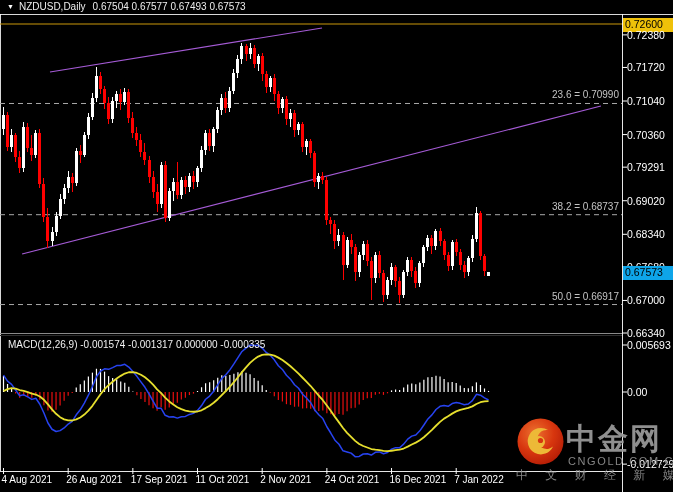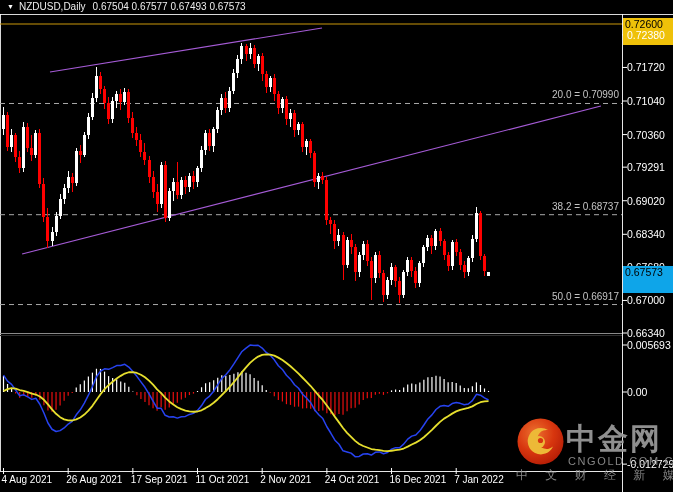--- a/index.html
+++ b/index.html
@@ -7,21 +7,21 @@
           font-family:"Liberation Sans","DejaVu Sans",sans-serif;}
   #chart-svg{position:absolute;left:0;top:0;}
   .titlebar{position:absolute;left:0;top:0;width:673px;height:14px;color:#EDEDED;
             font-size:10px;line-height:13px;white-space:nowrap;}
   .titlebar .tri{display:inline-block;font-size:7px;margin:0 5px 0 7px;color:#FFF;vertical-align:1px;}
   .titlebar .sym{margin-right:7px;}
   .macdlbl{position:absolute;left:8px;top:339px;color:#F0F0F0;font-size:10px;white-space:nowrap;}
   .lbl{position:absolute;font-size:10.5px;color:#FFFFFF;line-height:12px;white-space:nowrap;}
   .fiblbl{position:absolute;right:54px;text-align:right;font-size:10px;color:#C4C4C4;white-space:nowrap;}
   .datelbl{position:absolute;top:474px;font-size:10px;color:#FFFFFF;white-space:nowrap;}
-  .pricebox{position:absolute;left:623px;width:49px;height:27px;font-size:10.5px;line-height:13px;
+  .pricebox{position:absolute;left:623px;width:49px;height:14px;font-size:10.5px;line-height:13px;
             color:#000;padding-left:2px;}
   .wm{position:absolute;left:505px;top:415px;width:168px;height:70px;opacity:.93;}
   .wm-logo{position:absolute;left:12px;top:3px;}
   .wm-name{position:absolute;left:61px;top:4px;font-size:30px;font-weight:bold;color:#9A9A9A;
            letter-spacing:2px;white-space:nowrap;}
   .wm-domain{position:absolute;left:63px;top:40px;font-size:11px;color:#8F8F8F;
              letter-spacing:1.6px;white-space:nowrap;}
   .wm-tagline{position:absolute;left:11px;top:52px;font-size:12px;color:#8F8F8F;
               letter-spacing:7px;white-space:nowrap;}
 </style>
@@ -436,23 +436,24 @@
       <line x1="262.188" y1="468" x2="262.188" y2="474" stroke="#FFF" stroke-width="1"></line>
       <line x1="326.86" y1="468" x2="326.86" y2="474" stroke="#FFF" stroke-width="1"></line>
       <line x1="391.532" y1="468" x2="391.532" y2="474" stroke="#FFF" stroke-width="1"></line>
       <line x1="456.20399999999995" y1="468" x2="456.20399999999995" y2="474" stroke="#FFF" stroke-width="1"></line>
     </svg>
 
   <div class="titlebar">
     <span class="tri">▼</span><span class="sym">NZDUSD,Daily</span><span>0.67504 0.67577 0.67493 0.67573</span>
   </div>
 
+  <div class="macdlbl">MACD(12,26,9) -0.001574 -0.001317 0.000000 -0.000335</div>
 
   <div id="labels">
-      <div class="fiblbl" style="top:89.49109037958428px;">20.0 = 0.70990</div>
+      <div class="fiblbl" style="top:89.49109037958428px;">23.6 = 0.70990</div>
       <div class="fiblbl" style="top:200.70092304654682px;">38.2 = 0.68737</div>
       <div class="fiblbl" style="top:290.5375388716122px;">50.0 = 0.66917</div>
       <div class="pricebox" style="top:17.520237918949483px;background:#EFC109;">0.72600</div>
       <div class="lbl" style="left:627px;top:28.879609062638607px;">0.72380</div>
       <div class="lbl" style="left:627px;top:61.45772249370654px;">0.71720</div>
       <div class="lbl" style="left:627px;top:95.023051483291px;">0.71040</div>
       <div class="lbl" style="left:627px;top:128.588380472876px;">0.70360</div>
       <div class="lbl" style="left:627px;top:161.16649390394394px;">0.79291</div>
       <div class="lbl" style="left:627px;top:194.7318228935284px;text-align:right;">0.69020</div>
       <div class="lbl" style="left:627px;top:228.29715188311343px;">0.68340</div>

